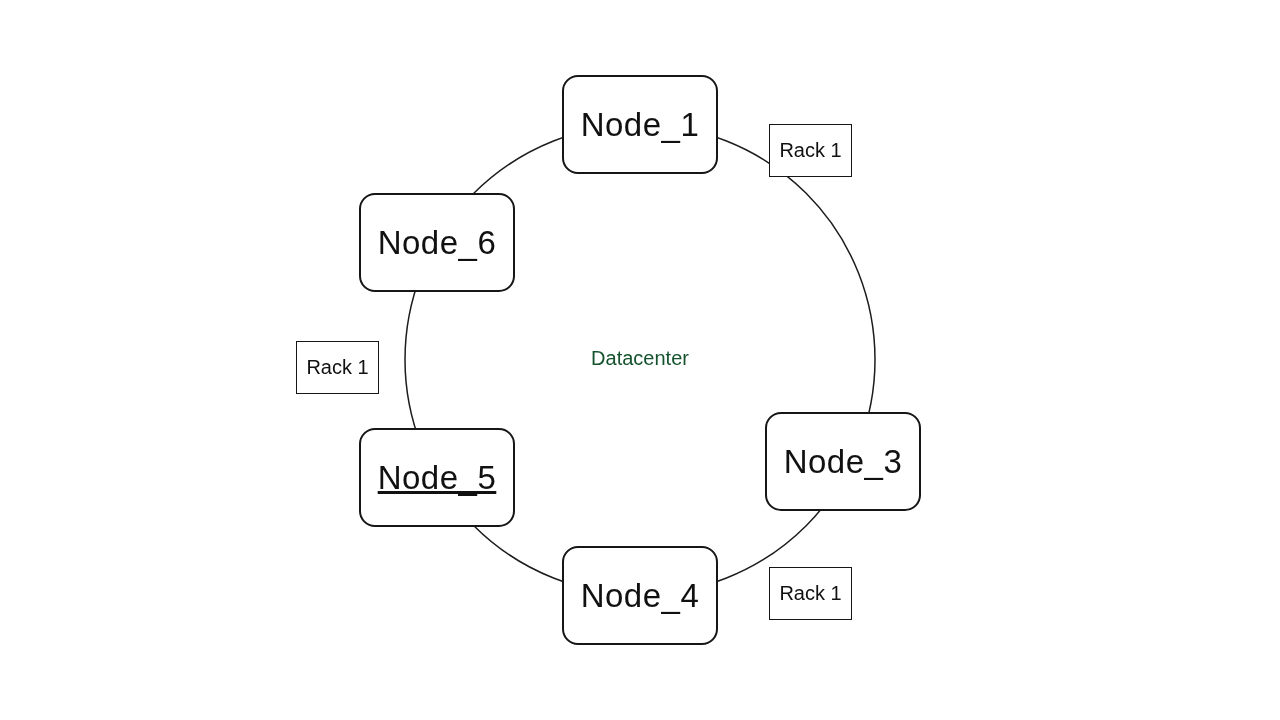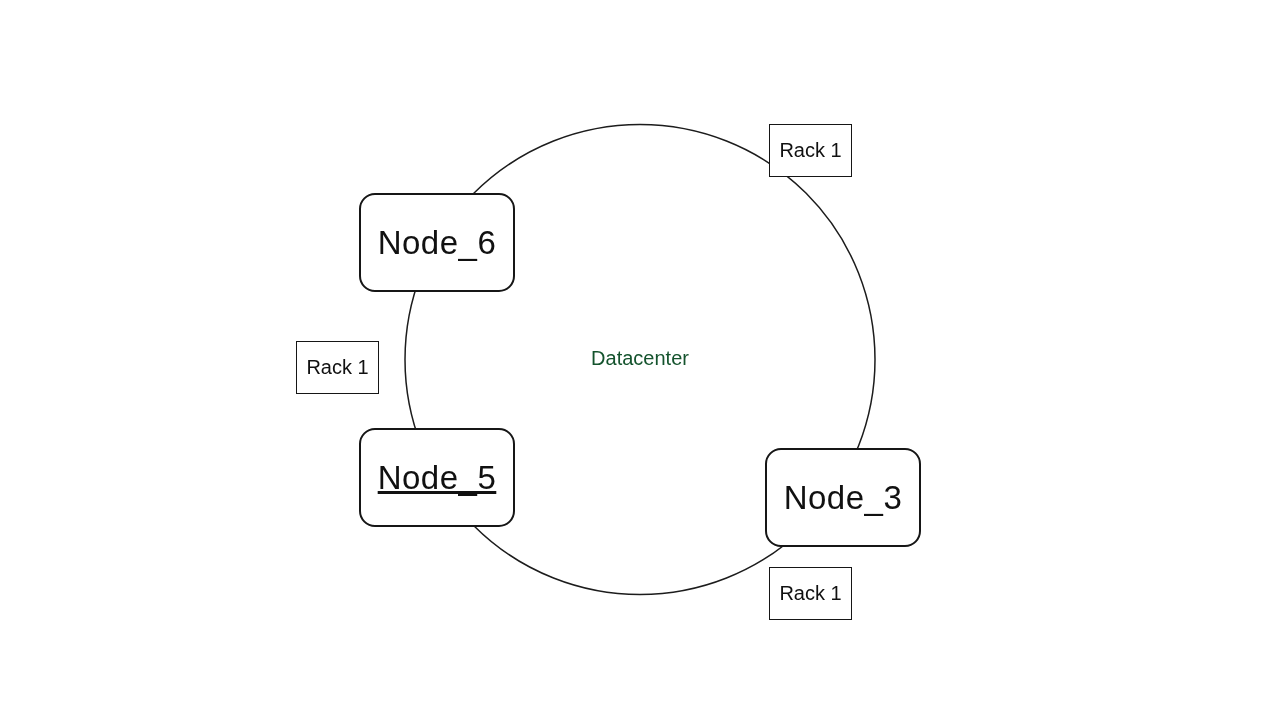--- a/index.html
+++ b/index.html
@@ -28,21 +28,21 @@
     border-radius: 16px;
     display: flex;
     align-items: center;
     justify-content: center;
     font-size: 33px;
     color: #111111;
     letter-spacing: 0.5px;
   }
   #node-1 { left: 562px; top: 75px;  }
   #node-2 { left: 765px; top: 193px; }
-  #node-3 { left: 765px; top: 448px; justify-content: center; }
+  #node-3 { left: 765px; top: 412px; justify-content: center; }
   #node-4 { left: 562px; top: 546px; }
   #node-5 { left: 359px; top: 428px; text-decoration: underline; }
   #node-6 { left: 359px; top: 193px; }
 
   .edge-label {
     position: absolute;
     width: 83px; height: 53px;
     box-sizing: border-box;
     background: #ffffff;
     border: 1.5px solid #161616;
@@ -68,22 +68,28 @@
 </style>
 </head>
 <body>
 
 <div class="stage">
 
   <svg class="ring-svg" viewBox="0 0 1280 720" xmlns="http://www.w3.org/2000/svg">
     <circle cx="640" cy="359.5" r="235" fill="none" stroke="#1c1c1c" stroke-width="1.5"></circle>
   </svg>
 
+  <div class="node" id="node-1">
+    <span>Node_1</span>
+  </div>
   <div class="node" id="node-3">
     <span>Node_3</span>
+  </div>
+  <div class="node" id="node-4">
+    <span>Node_4</span>
   </div>
   <div class="node" id="node-5">
     <span>Node_5</span>
   </div>
   <div class="node" id="node-6">
     <span>Node_6</span>
   </div>
 
   <div class="edge-label" id="rack-top-right">
     <span>Rack 1</span>

